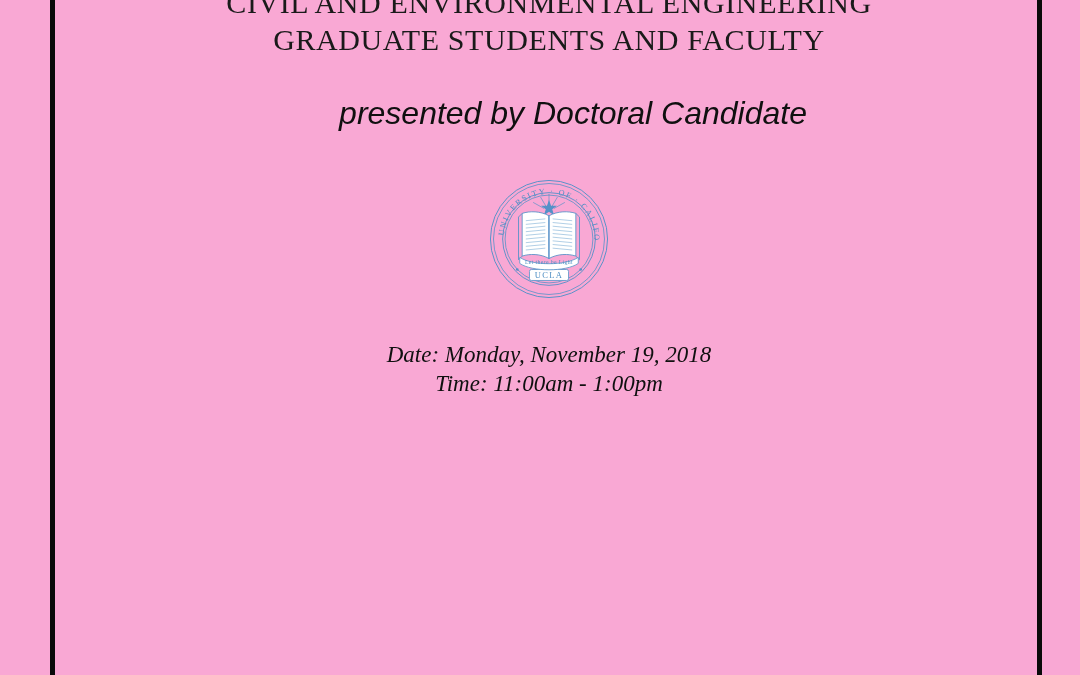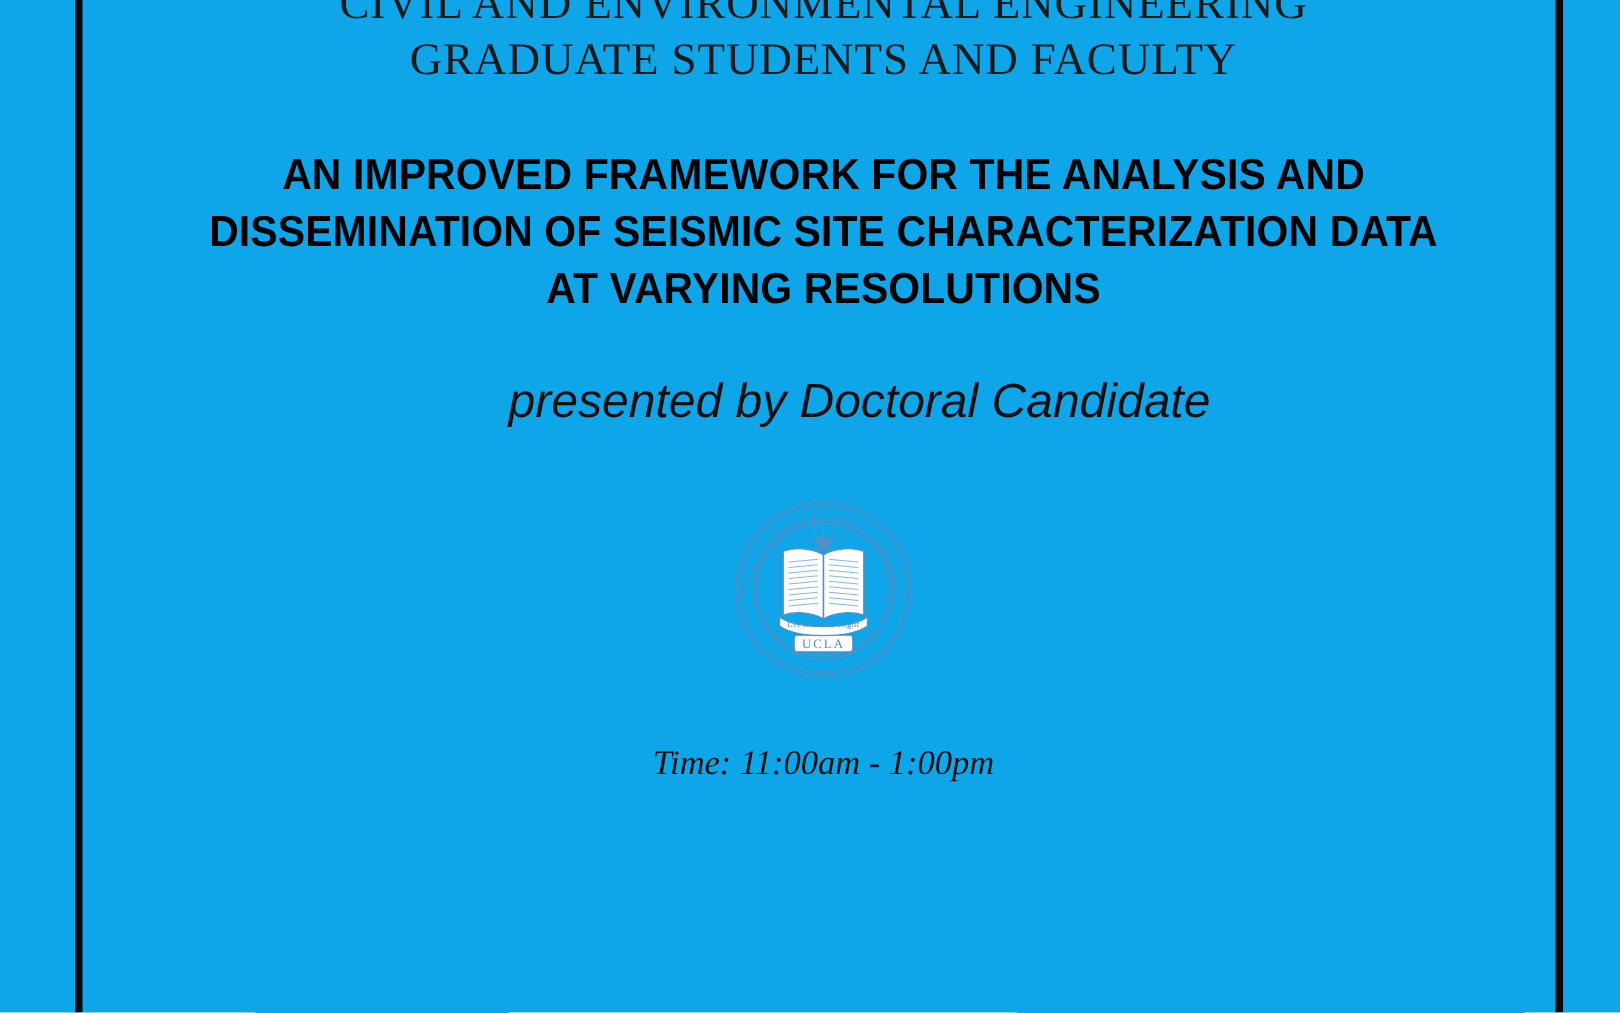--- a/index.html
+++ b/index.html
@@ -15,21 +15,21 @@
   body {
     font-family: "Liberation Serif", "DejaVu Serif", serif;
     color: #000000;
     position: relative;
   }
 
   
   #flyer-page {
     position: absolute;
     inset: 0;
-    background: #0ea5e9;
+    background: #f9a8d4;
   }
 
   .frame-rule {
     position: absolute;
     top: 0;
     bottom: 0;
     width: 5px;
     background: #0a0a0a;
   }
   .frame-rule.left  { left: 50px; }
@@ -140,25 +140,20 @@
   <div class="frame-rule right"></div>
 
   <div id="flyer-content">
 
     <div id="audience-block">
       <div class="audience-line">CIVIL AND ENVIRONMENTAL ENGINEERING</div>
       <div class="audience-line">GRADUATE STUDENTS AND FACULTY</div>
     </div>
 
 
-    <div id="dissertation-title">
-      <div class="title-line">AN IMPROVED FRAMEWORK FOR THE ANALYSIS AND</div>
-      <div class="title-line">DISSEMINATION OF SEISMIC SITE CHARACTERIZATION DATA</div>
-      <div class="title-line">AT VARYING RESOLUTIONS</div>
-    </div>
 
     <div id="presented-by-line">presented by Doctoral Candidate</div>
 
 
     <div id="seal-wrap">
       <svg id="ucla-seal" viewBox="0 0 200 200" xmlns="http://www.w3.org/2000/svg">
         <defs>
           <path id="rimTopArc" d="M 26,100 A 74,74 0 0 1 174,100" fill="none"></path>
           <path id="rimBotArc" d="M 40,100 A 60,60 0 0 0 160,100" fill="none"></path>
         </defs>
@@ -231,18 +226,19 @@
           <path d="M 56,58 L 50,64 L 50,134 L 56,128"></path>
           <path d="M 144,58 L 150,64 L 150,134 L 144,128"></path>
         </g>
 
         <path d="M 52,130 C 72,144 128,144 148,130 L 148,140 C 128,154 72,154 52,140 Z" fill="#ffffff" stroke="#5591c8" stroke-width="1.3"></path>
         <text x="100" y="141" text-anchor="middle" fill="#4f8fc4" stroke="none" font-family="'Liberation Serif','DejaVu Serif',serif" font-size="9.5" letter-spacing="0.6">Let there be Light</text>
       </svg>
     </div>
 
     <div id="event-details">
+      <div class="detail-line">Date: Monday, November 19, 2018</div>
       <div class="detail-line">Time: 11:00am - 1:00pm</div>
 
     </div>
 
   </div>
 </div>
 
 </body></html>

